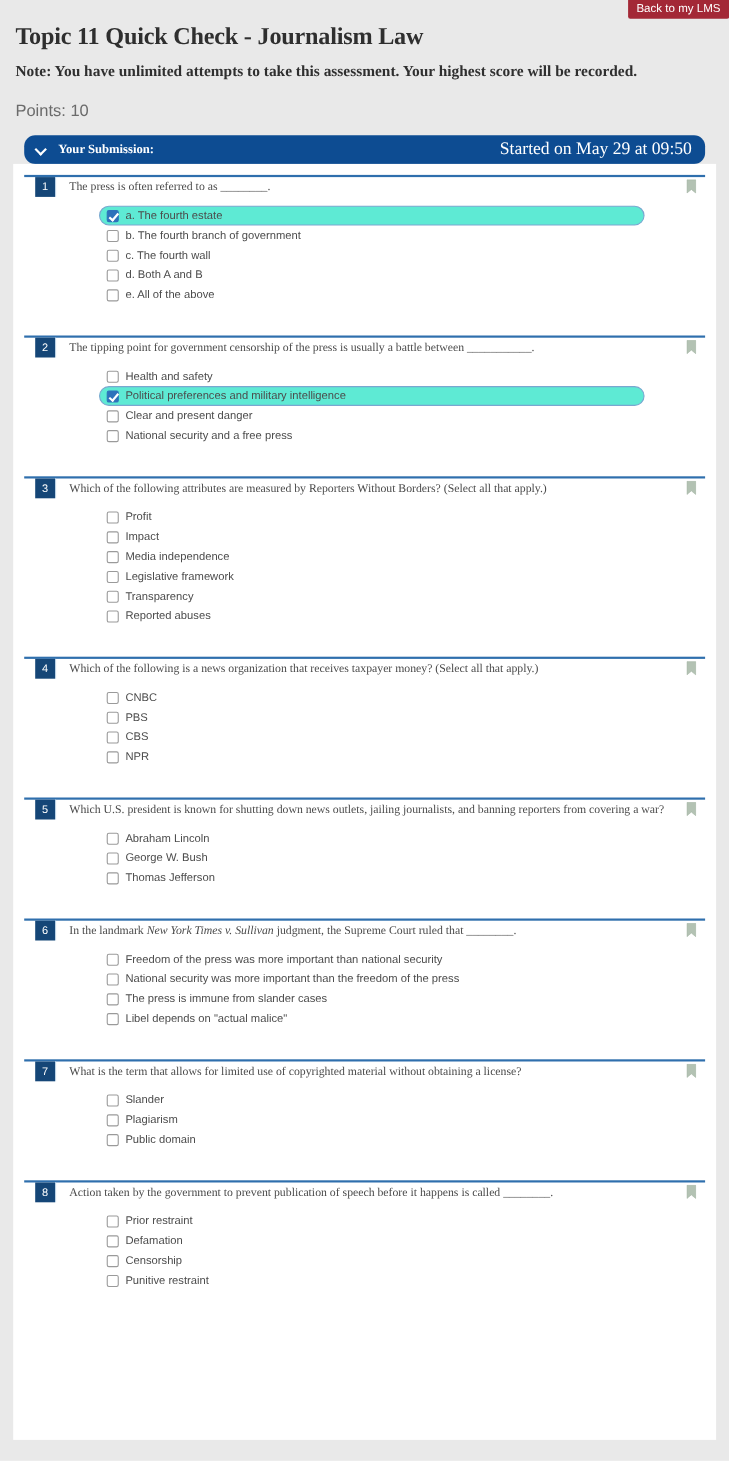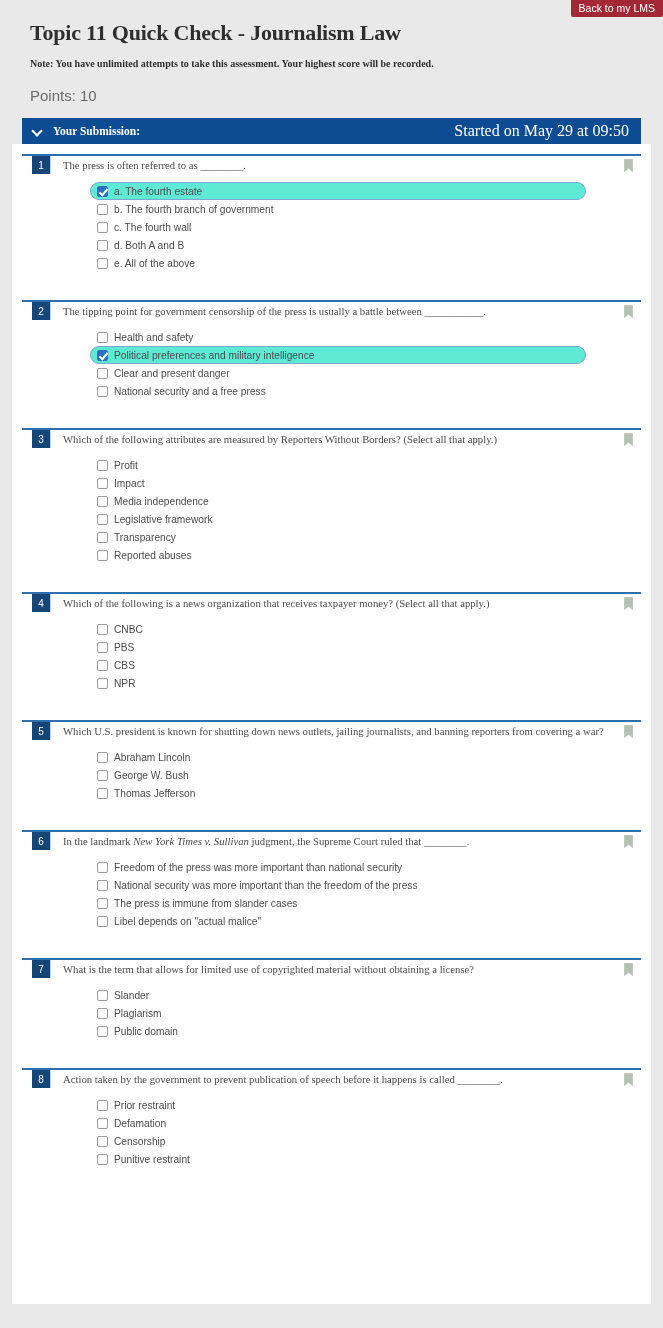--- a/index.html
+++ b/index.html
@@ -31,36 +31,36 @@
     height: 17px;
     padding: 0 8px;
     border: none;
     border-radius: 0 0 2px 2px;
     cursor: pointer;
     white-space: nowrap;
   }
 
   
   .header {
-    padding: 0 30px;
+    padding: 0 14px;
     padding-top: 20px;
     background: #e9e9e9;
   }
   .page-title {
     font-family: "Liberation Serif", serif;
     font-weight: bold;
     font-size: 22px;
     color: #2f2f2f;
     margin: 0 0 12px 0;
     letter-spacing: -0.2px;
   }
   .note {
     font-family: "Liberation Serif", serif;
     font-weight: bold;
-    font-size: 10px;
+    font-size: 14px;
     color: #2f2f2f;
     margin: 0 0 18px 0;
   }
   .points {
     font-family: Liberation Sans, sans-serif;
     font-size: 15px;
     color: #6b6b6b;
     margin: 0 0 14px 0;
   }
 
@@ -68,20 +68,21 @@
   .submission-bar {
     margin: 0 22px;
     background: #0d4c92;
     color: #ffffff;
     height: 26px;
     display: flex;
     align-items: center;
     justify-content: space-between;
     padding: 0 12px 0 10px;
     cursor: pointer;
+    border-radius: 10px;
   }
   .submission-left {
     display: flex;
     align-items: center;
     gap: 10px;
   }
   .chevron {
     width: 11px;
     height: 11px;
     display: inline-block;

